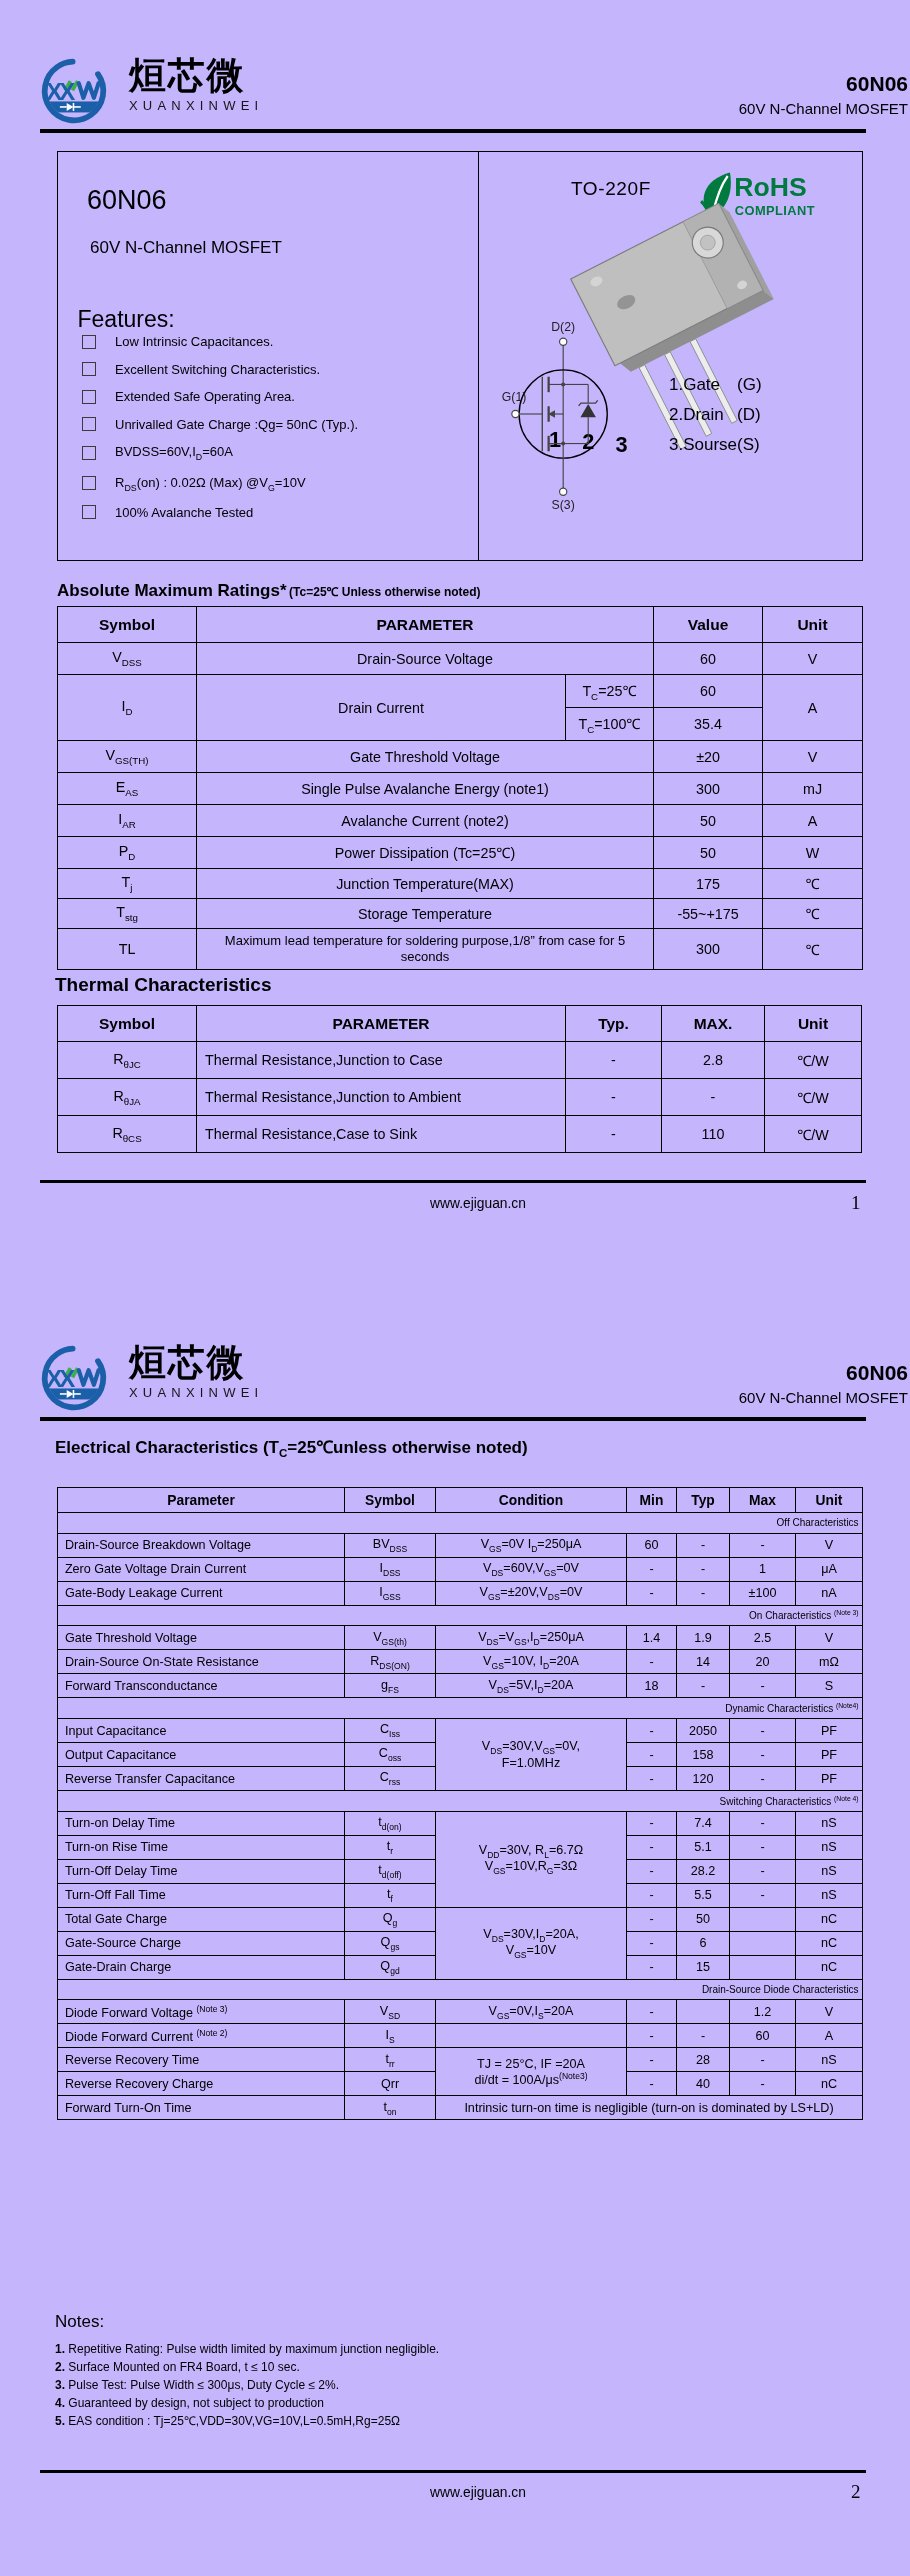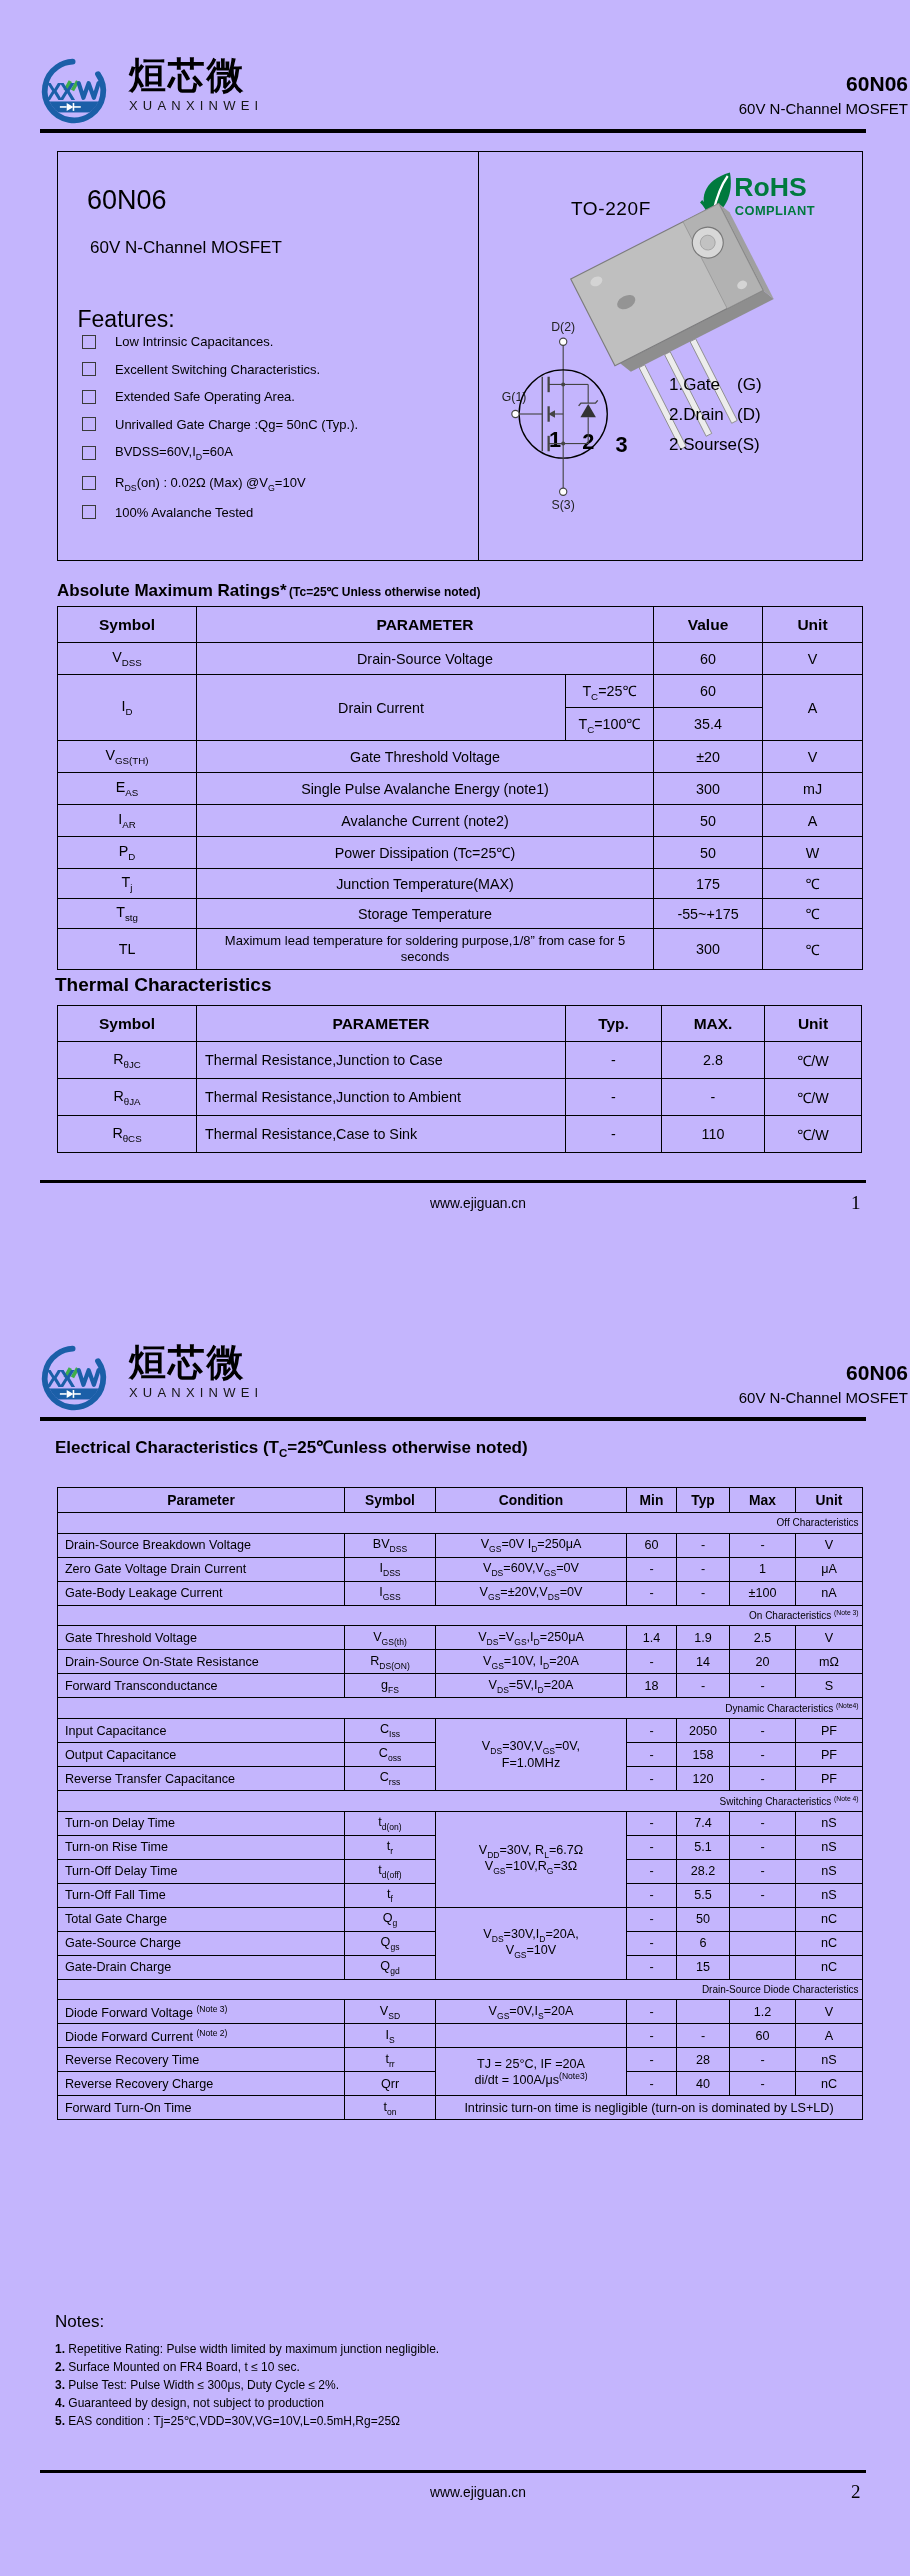--- a/index.html
+++ b/index.html
@@ -123,21 +123,21 @@
             <span class="cbx"></span>
             <span class="ftext">R<sub>DS</sub>(on) : 0.02Ω (Max) @V<sub>G</sub>=10V</span>
           </div>
         <div class="feat-row">
             <span class="cbx"></span>
             <span class="ftext">100% Avalanche Tested</span>
           </div>
       </div>
     </div>
     <div class="intro-right">
-      <div class="abs pkg-name" style="left:92px;top:46px;">TO-220F</div>
+      <div class="abs pkg-name" style="left:92px;top:26px;">TO-220F</div>
 
       <svg class="abs" style="left:211px;top:16px;" width="133" height="55" viewBox="0 0 300 122">
         <path d="M46,110 C16,72 30,26 90,9 C98,52 84,94 46,110 Z" fill="#007a3e"></path>
         <path d="M52,100 C60,64 70,38 85,17" stroke="#ffffff" stroke-width="5" fill="none"></path>
         <path d="M46,110 C40,92 34,82 25,74" stroke="#007a3e" stroke-width="7" fill="none"></path>
         <text x="100" y="62" font-size="60" font-weight="bold" fill="#007a3e" font-family="Liberation Sans, sans-serif">RoHS</text>
         <text x="101" y="104" font-size="29" font-weight="bold" fill="#007a3e" font-family="Liberation Sans, sans-serif" letter-spacing="1">COMPLIANT</text>
       </svg>
 
       <svg class="abs" style="left:46px;top:50px;" width="252" height="252" viewBox="0 0 440 440">
@@ -186,21 +186,21 @@
         <line x1="205" y1="222" x2="205" y2="280" stroke="#444" stroke-width="2.5"></line>
         <line x1="205" y1="280" x2="150" y2="280" stroke="#444" stroke-width="2.5"></line>
         <line x1="150" y1="280" x2="150" y2="378" stroke="#444" stroke-width="2.5"></line>
         <circle cx="150" cy="386" r="8" fill="#fff" stroke="#444" stroke-width="2.5"></circle>
         <text x="150" y="425" font-size="27" text-anchor="middle" fill="#222" font-family="Liberation Sans, sans-serif">S(3)</text>
       </svg>
 
       <div class="abs" style="left:190px;top:223px;">
         <div class="legend-row"><span class="ll">1.Gate</span><span>(G)</span></div>
         <div class="legend-row"><span class="ll">2.Drain</span><span>(D)</span></div>
-        <div class="legend-row"><span class="ll">2.Sourse</span><span>(S)</span></div>
+        <div class="legend-row"><span class="ll">3.Sourse</span><span>(S)</span></div>
       </div>
     </div>
   </div>
 
   <div class="abs" style="left:57px;top:581px;">
     <span class="h1">Absolute Maximum Ratings*</span>
     <span class="h1"> <small>(Tc=25℃ Unless otherwise noted)</small></span>
   </div>
 
   <table class="dtable amr abs" style="left:57px;top:606px;width:804px;">

